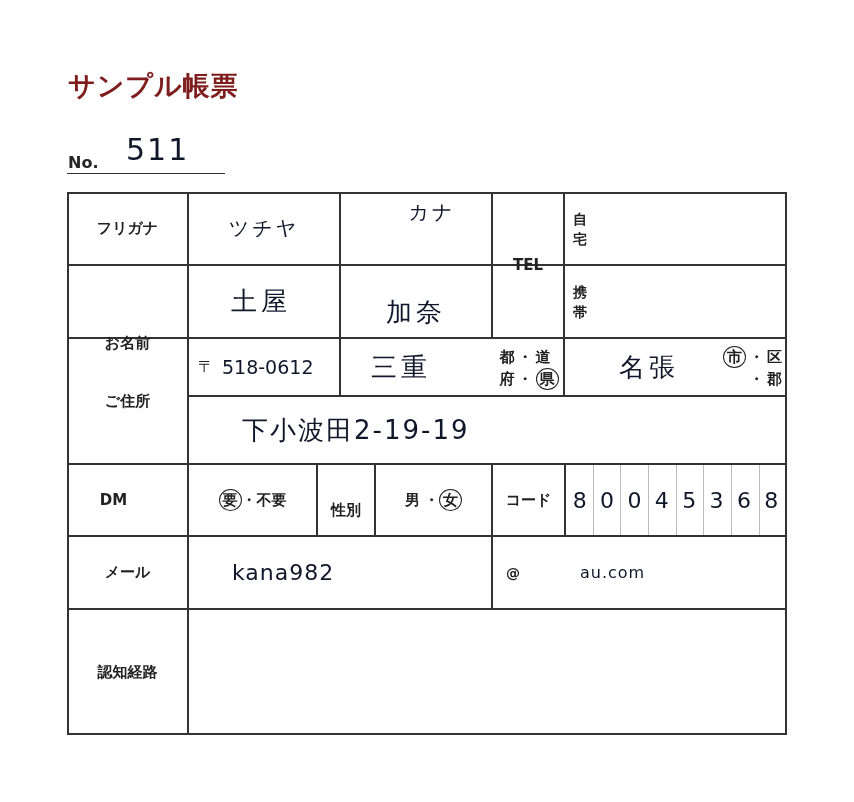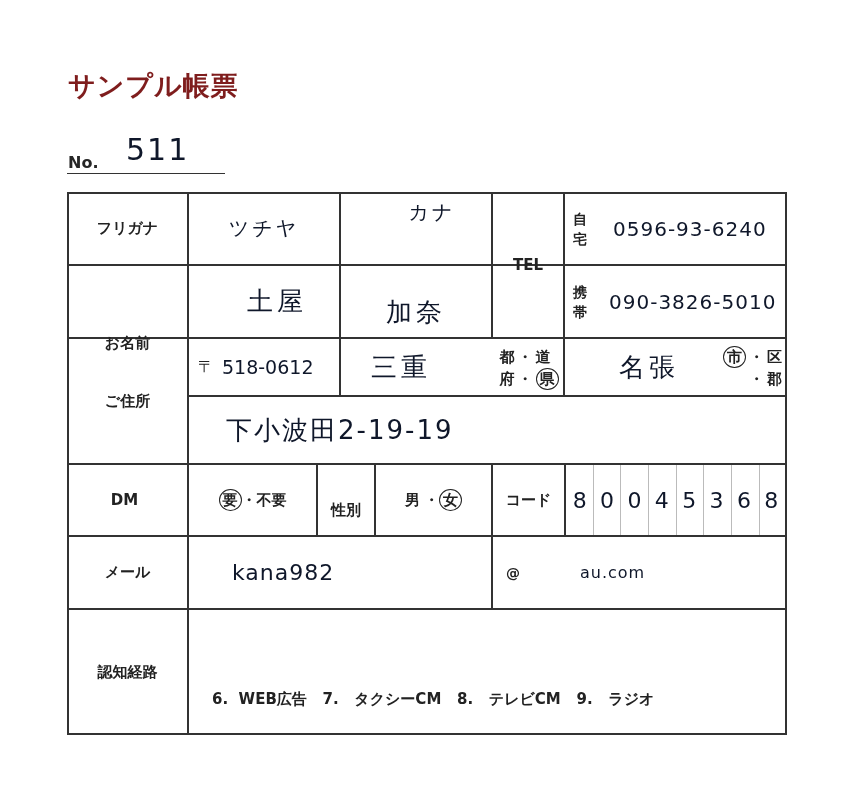--- a/index.html
+++ b/index.html
@@ -66,37 +66,35 @@
 <div class="vthin" style="left:676px; top:465px; height:70px;"></div>
 <div class="vthin" style="left:703px; top:465px; height:70px;"></div>
 <div class="vthin" style="left:731px; top:465px; height:70px;"></div>
 <div class="vthin" style="left:759px; top:465px; height:70px;"></div>
 
 <div class="cell lbl" style="left:67px; top:192px; width:121px; height:73px;">フリガナ</div>
 <div class="cell hw hw-md" style="left:188px; top:192px; width:152px; height:73px;">ツチヤ</div>
 <div class="cell hw hw-md" style="left:340px; top:176px; width:184px; height:73px;">カナ</div>
 
 <div class="cell lbl" style="left:67px; top:265px; width:121px; height:73px;margin-top:42px;">お名前</div>
-<div class="cell hw hw-lg" style="left:201px; top:265px; width:152px; height:73px;">土屋</div>
+<div class="cell hw hw-lg" style="left:185px; top:265px; width:152px; height:73px;">土屋</div>
 <div class="cell hw hw-lg" style="left:340px; top:265px; width:152px; height:94px;">加奈</div>
 
 <div class="cell lbl" style="left:492px; top:192px; width:72px; height:146px;">TEL</div>
 <div class="cell" style="left:564px; top:192px; width:223px; height:73px; justify-content:flex-start;">
   <div style="display:flex; flex-direction:column; margin-left:9px;" class="tiny">
     <span>自</span>
     <span>宅</span>
   </div>
-  <span class="hw hw-tel" style="margin-left:26px;">0596-93-6240</span>
 </div>
 <div class="cell" style="left:564px; top:265px; width:223px; height:73px; justify-content:flex-start;">
   <div style="display:flex; flex-direction:column; margin-left:9px;" class="tiny">
     <span>携</span>
     <span>帯</span>
   </div>
-  <span class="hw hw-tel" style="margin-left:22px;">090-3826-5010</span>
 </div>
 
 <div class="cell lbl" style="left:67px; top:338px; width:121px; height:126px;">ご住所</div>
 <div class="cell" style="left:188px; top:338px; width:152px; height:58px; justify-content:flex-start;">
   <span style="margin-left:10px; font-size:16px;">〒</span>
   <span class="hw" style="margin-left:8px; font-size:19px;">518-0612</span>
 </div>
 <div class="cell hw hw-lg" style="left:340px; top:338px; width:152px; height:58px; padding-right:30px;">三重</div>
 <div class="cell" style="left:496px; top:342px; width:66px; height:52px;">
   <div class="pref-grid">
@@ -112,23 +110,23 @@
 <div class="cell" style="left:716px; top:342px; width:66px; height:52px; justify-content:flex-end;">
   <div class="pref-grid" style="grid-template-columns:auto auto auto; text-align:right;">
     <span class="circle">市</span>
     <span>・</span>
     <span>区</span>
     <span></span>
     <span>・</span>
     <span>郡</span>
   </div>
 </div>
-<div class="cell hw hw-lg" style="left:188px; top:396px; width:599px; height:68px; justify-content:flex-start; padding-left:38px; letter-spacing:2px;">下小波田2-19-19</div>
+<div class="cell hw hw-lg" style="left:204px; top:396px; width:599px; height:68px; justify-content:flex-start; padding-left:38px; letter-spacing:2px;">下小波田2-19-19</div>
 
-<div class="cell lbl" style="left:64px; top:464px; width:121px; height:72px;">DM</div>
+<div class="cell lbl" style="left:53px; top:464px; width:121px; height:72px;">DM</div>
 <div class="cell" style="left:188px; top:464px; width:129px; height:72px; font-size:15px; font-weight:bold;">
   <span class="circle">要</span>
   <span>・</span>
   <span>不要</span>
 </div>
 <div class="cell lbl" style="left:317px; top:464px; width:58px; height:92px;">性別</div>
 <div class="cell" style="left:375px; top:464px; width:117px; height:72px; font-size:15px; font-weight:bold;">
   <span>男</span>
   <span style="margin-left:4px;">・</span>
   <span class="circle">女</span>
@@ -147,15 +145,14 @@
 
 <div class="cell lbl" style="left:67px; top:536px; width:121px; height:73px;">メール</div>
 <div class="cell hw hw-md" style="left:188px; top:536px; width:304px; height:73px; justify-content:flex-start; padding-left:44px; letter-spacing:1px; font-size:22px;border-radius:21px;">kana982</div>
 <div class="cell" style="left:492px; top:536px; width:295px; height:73px; justify-content:flex-start;">
   <span style="margin-left:14px; font-size:14px; font-weight:bold;">@</span>
   <span class="hw" style="margin-left:60px; font-size:16px; letter-spacing:1px;">au.com</span>
 </div>
 
 <div class="cell lbl" style="left:67px; top:609px; width:121px; height:126px;">認知経路</div>
 <div class="source">
-  <span class="src-line"><span><span>6.</span>  <span>WEB広告</span></span>   <span><span>7.</span>   <span>タクシーCM</span></span>   <span><span>8.</span>   <span>テレビCM</span></span>   <span><span>9.</span>   <span>ラジオ</span></span></span>
   
 </div>
 
 </body></html>

